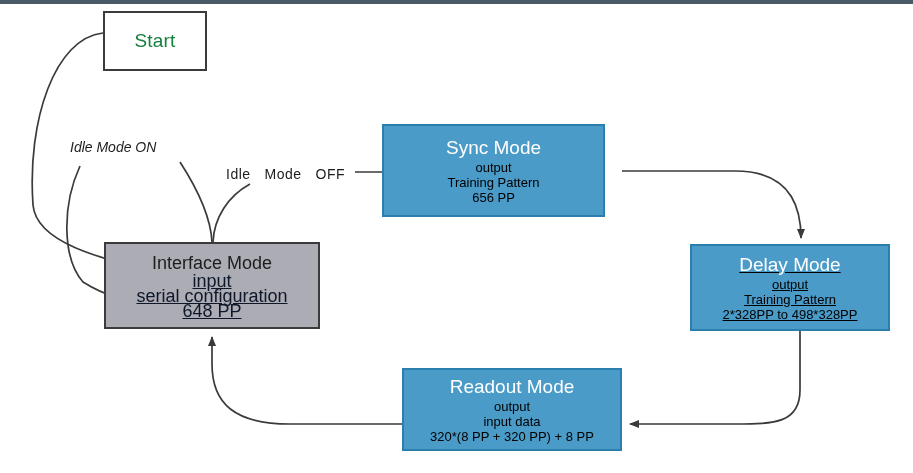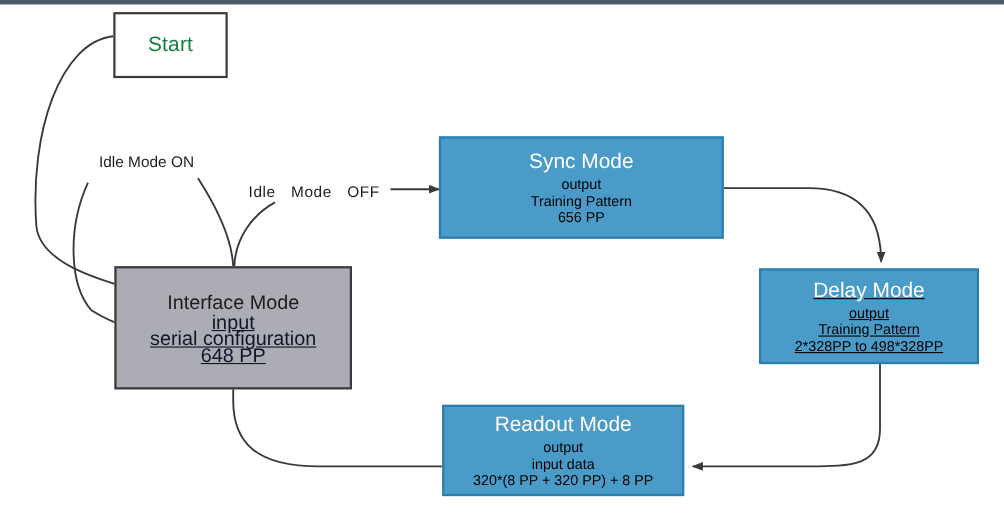--- a/index.html
+++ b/index.html
@@ -123,45 +123,45 @@
 
     <path d="M800,330 L800,390 C800,423 775,424 735,424 L630,424" fill="none" stroke="#3a3a3a" stroke-width="1.7" marker-end="url(#arrow)"></path>
 
     <path d="M402,424 L290,424 C235,424 212,404 212,364 L212,337" fill="none" stroke="#3a3a3a" stroke-width="1.7" marker-end="url(#arrow)"></path>
   </svg>
 
   <div class="node node-start" style="left:103px; top:11px; width:104px; height:60px;">
     <div class="title">Start</div>
   </div>
 
-  <div class="node node-gray" style="left:104px; top:242px; width:216px; height:112px;align-items:center;">
+  <div class="node node-gray" style="left:104px; top:242px; width:216px; height:87px;align-items:center;">
     <div class="title">Interface Mode</div>
     <div class="sub">input</div>
     <div class="sub">serial configuration</div>
     <div class="sub">648 PP</div>
   </div>
 
-  <div class="node node-blue" style="left:399px; top:124px; width:259px; height:93px;align-items:center;">
+  <div class="node node-blue" style="left:382px; top:124px; width:223px; height:93px;align-items:center;">
     <div class="title">Sync Mode</div>
     <div class="sub">output</div>
     <div class="sub">Training Pattern</div>
     <div class="sub">656 PP</div>
   </div>
 
   <div class="node node-blue" style="left:690px; top:244px; width:200px; height:87px;text-decoration:underline;">
     <div class="title">Delay Mode</div>
     <div class="sub">output</div>
     <div class="sub">Training Pattern</div>
     <div class="sub">2*328PP to 498*328PP</div>
   </div>
 
   <div class="node node-blue" style="left:402px; top:368px; width:220px; height:83px;">
     <div class="title">Readout Mode</div>
     <div class="sub">output</div>
     <div class="sub">input data</div>
     <div class="sub">320*(8 PP + 320 PP) + 8 PP</div>
   </div>
 
-  <div class="edge-label" style="left:90px; top:139px;">Idle Mode ON</div>
+  <div class="edge-label" style="left:70px; top:139px;font-style:italic;">Idle Mode ON</div>
 
   <div class="edge-label spaced" style="left:226px; top:166px;"><span>Idle</span><span class="wordgap"></span><span>Mode</span><span class="wordgap"></span><span>OFF</span></div>
 
 </div>
 
 </body></html>

